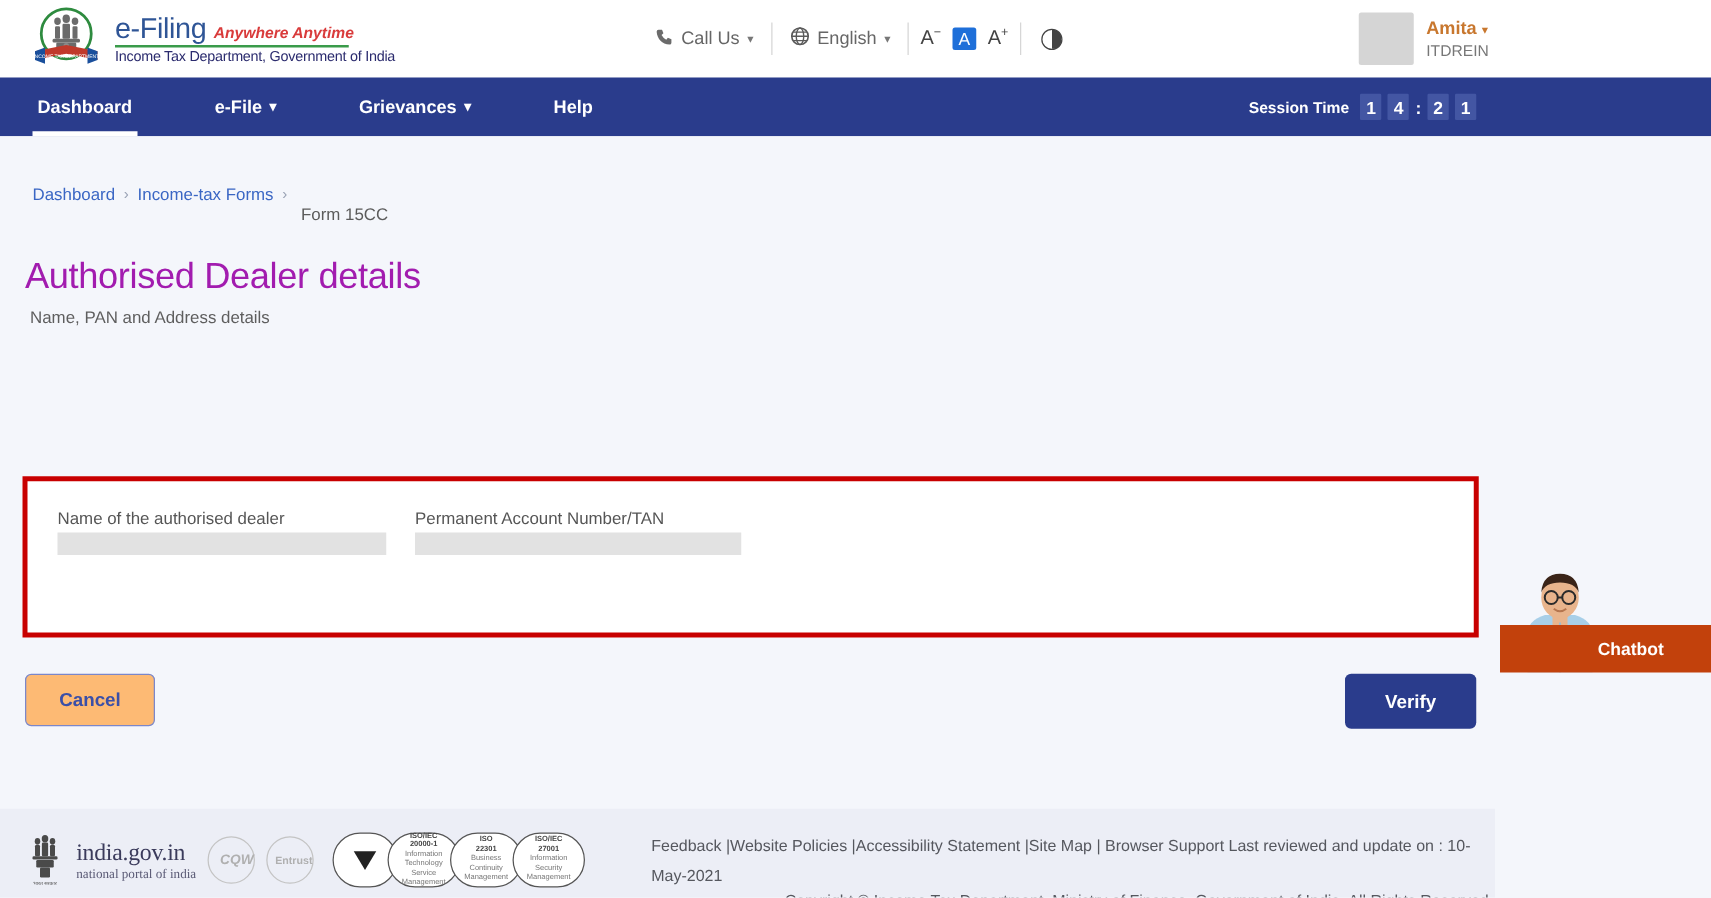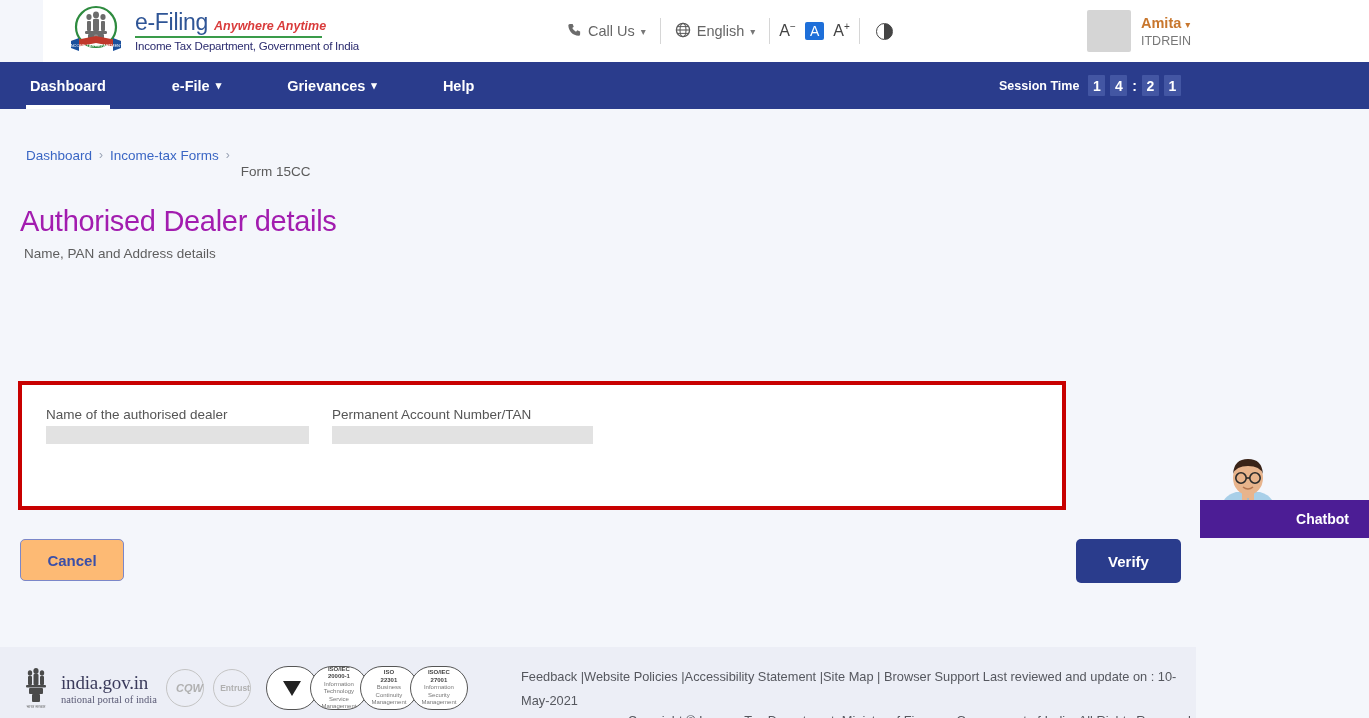--- a/index.html
+++ b/index.html
@@ -10,21 +10,20 @@
     overflow: hidden;
   }
 
   
   .topbar {
     height: 62px;
     background: #ffffff;
     display: flex;
     align-items: center;
     position: relative;
-    margin-left: 43px;
   }
   .brand { display: flex; align-items: center; margin-left: 24px; }
   .emblem { width: 58px; height: 54px; position: relative; }
   .brand-text { margin-left: 10px; }
   .brand-title {
     font-size: 23px; color: #2f5596; letter-spacing: -0.3px;
     font-weight: 400; line-height: 1;
   }
   .brand-title .tag {
     font-size: 12.5px; color: #d93b3b; font-style: italic;
@@ -107,21 +106,21 @@
 
   .page-title {
     margin: 26px 16px 0 20px; font-size: 29px;
     color: #a21caf; font-weight: normal; letter-spacing: -0.3px;
   }
   .page-sub { margin: 8px 0 0 24px; font-size: 13.5px; color: #5e5e5e; }
 
   
   .redbox {
     position: absolute; left: 18px; top: 272px;
-    width: 1048px; height: 129px;
+    width: 1165px; height: 129px;
     border: 4px solid #c80000; background: #ffffff;
   }
   .fields { display: flex; padding: 22px 0 0 24px; gap: 0; }
   .field { position: relative; }
   .f1 { width: 286px; }
   .f2 { width: 285px; }
   .f3 { width: 300px; }
   .flabel {
     font-size: 13.5px; color: #555; display: flex;
     align-items: center; gap: 9px; white-space: nowrap;
@@ -192,23 +191,23 @@
   }
   .foot-copy {
     position: absolute; left: 521px; top: 66px; width: 670px;
     font-size: 12.8px; color: #55575e; text-align: right;
   }
 
   
   .chatbot { position: absolute; right: 0; bottom: 0; width: 169px; height: 88px; }
   .bot-bar {
     position: absolute; right: 0; bottom: 0; width: 169px; height: 38px;
-    background: #4c1d95; color: #fff; font-size: 14px; font-weight: bold;
+    background: #c2410c; color: #fff; font-size: 14px; font-weight: bold;
     display: flex; align-items: center; justify-content: flex-end;
-    padding-right: 20px;
+    padding-right: 38px;
   }
   .bot-av { position: absolute; left: 12px; bottom: 0; width: 72px; height: 86px; }
 </style>
 </head>
 <body>
 
 <div class="topbar">
 
   <div class="brand">
     <div class="emblem">

